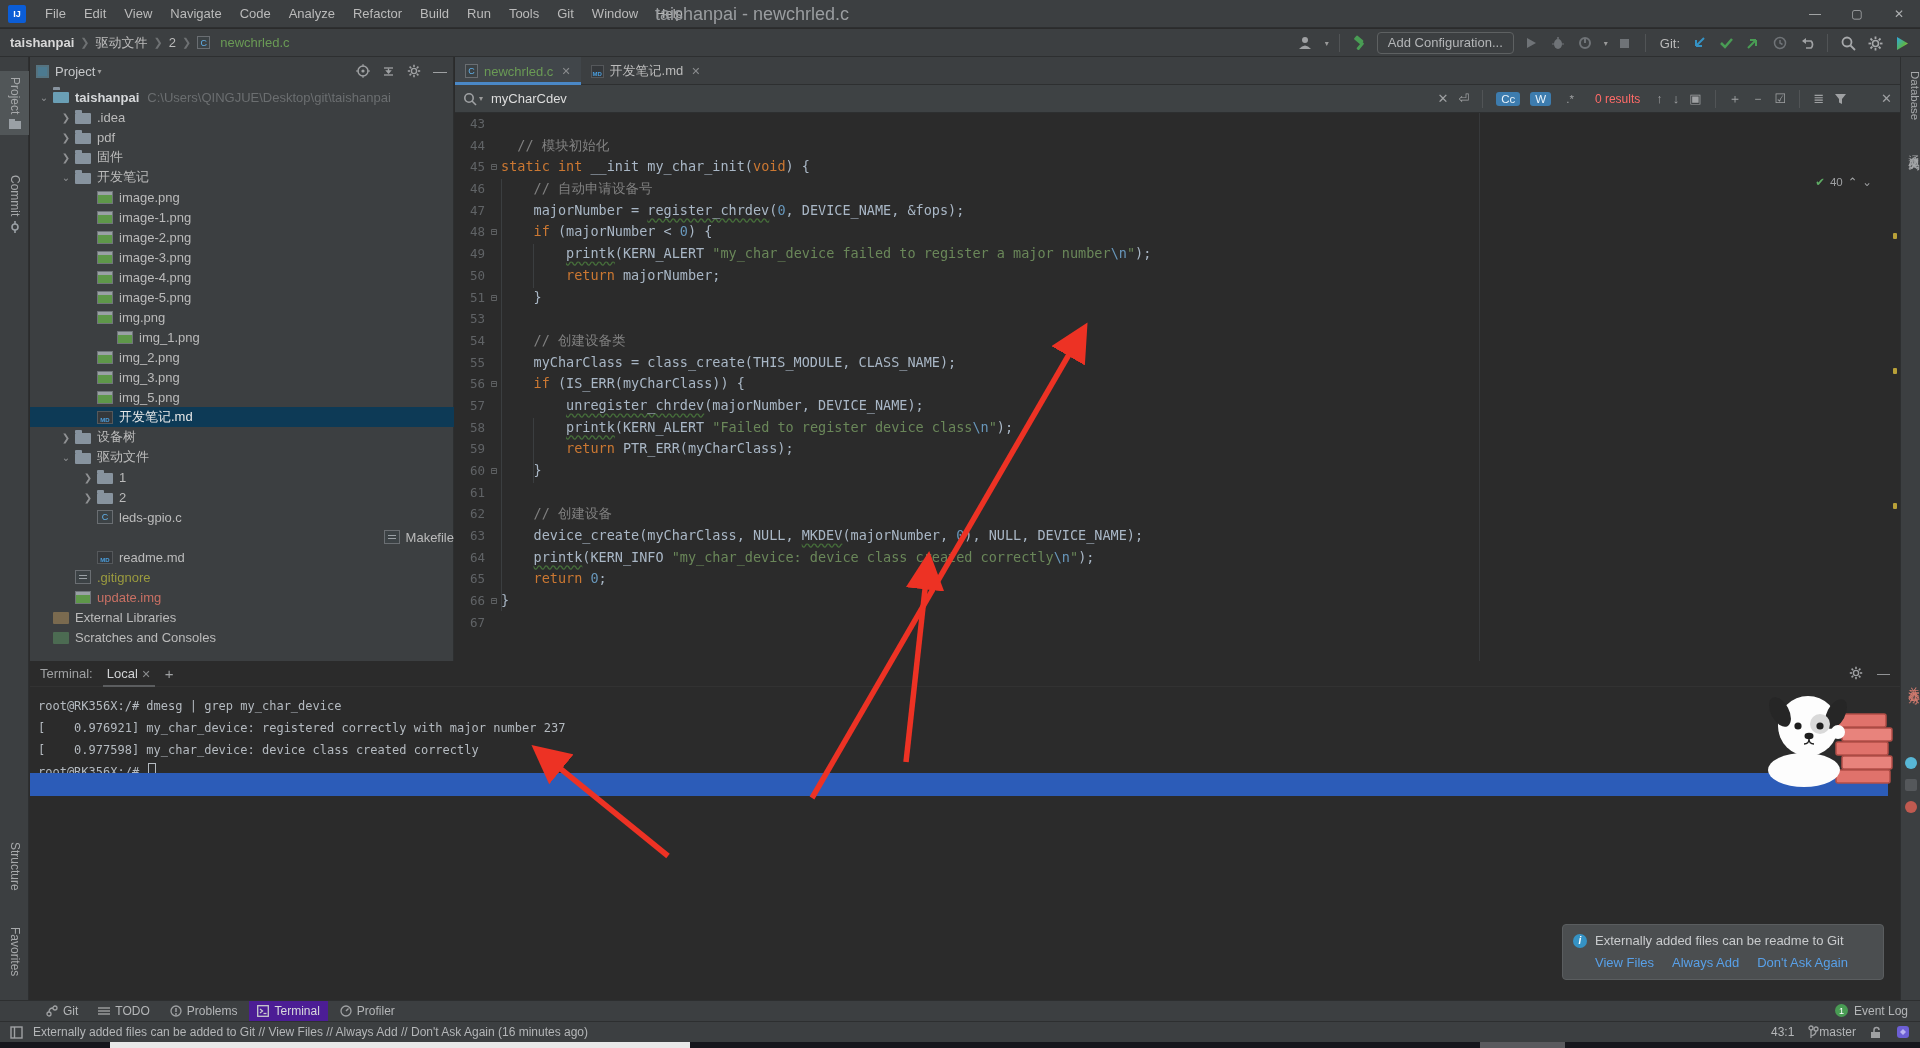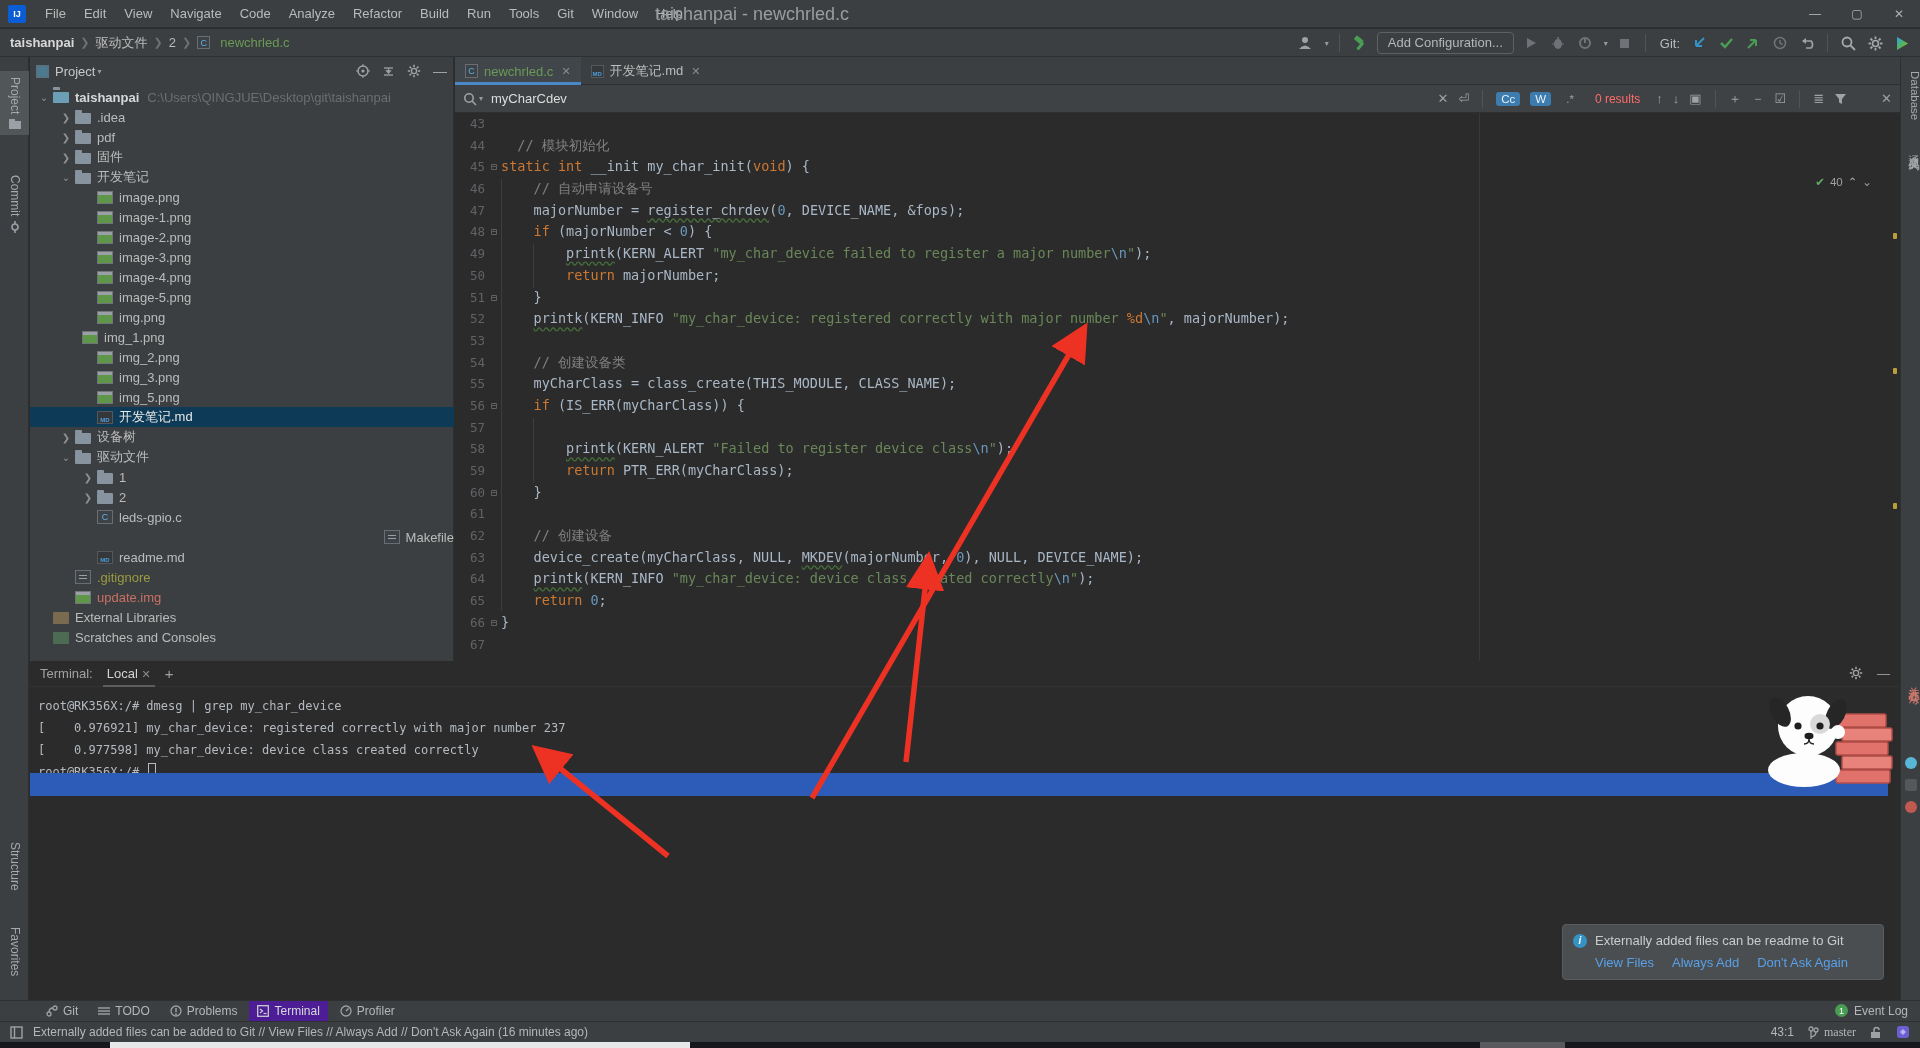--- a/index.html
+++ b/index.html
@@ -397,21 +397,21 @@
         <div class="trow" style="padding-left: 52px;">
           <span class="chev"></span>
           <span class="ticon i-img"></span>
           <span class="tname">image-5.png</span>
         </div>
         <div class="trow" style="padding-left: 52px;">
           <span class="chev"></span>
           <span class="ticon i-img"></span>
           <span class="tname">img.png</span>
         </div>
-        <div class="trow" style="padding-left: 37px;">
+        <div class="trow" style="padding-left: 72px;">
           <span class="chev"></span>
           <span class="ticon i-img"></span>
           <span class="tname">img_1.png</span>
         </div>
         <div class="trow" style="padding-left: 52px;">
           <span class="chev"></span>
           <span class="ticon i-img"></span>
           <span class="tname">img_2.png</span>
         </div>
         <div class="trow" style="padding-left: 52px;">
@@ -583,25 +583,20 @@
           <span class="lnum">50</span>
           <span class="lfold"></span>
           <span class="ltext"><span class="tk-p">        </span><span class="tk-k">return</span><span class="tk-p"> majorNumber;</span></span>
         </div>
         <div class="code-line">
           <span class="lnum">51</span>
           <span class="lfold">⊟</span>
           <span class="ltext"><span class="tk-p">    }</span></span>
         </div>
         <div class="code-line">
-          <span class="lnum">52</span>
-          <span class="lfold"></span>
-          <span class="ltext"><span class="tk-p">    </span><span class="tk-wv">printk</span><span class="tk-p">(KERN_INFO </span><span class="tk-s">"my_char_device: registered correctly with major number </span><span class="tk-fmt">%d</span><span class="tk-esc">\n</span><span class="tk-s">"</span><span class="tk-p">, majorNumber);</span></span>
-        </div>
-        <div class="code-line">
           <span class="lnum">53</span>
           <span class="lfold"></span>
           <span class="ltext"></span>
         </div>
         <div class="code-line">
           <span class="lnum">54</span>
           <span class="lfold"></span>
           <span class="ltext"><span class="tk-c">    // 创建设备类</span></span>
         </div>
         <div class="code-line">
@@ -610,20 +605,21 @@
           <span class="ltext"><span class="tk-p">    myCharClass = class_create(THIS_MODULE, CLASS_NAME);</span></span>
         </div>
         <div class="code-line">
           <span class="lnum">56</span>
           <span class="lfold">⊟</span>
           <span class="ltext"><span class="tk-p">    </span><span class="tk-k">if</span><span class="tk-p"> (IS_ERR(myCharClass)) {</span></span>
         </div>
         <div class="code-line">
           <span class="lnum">57</span>
           <span class="lfold"></span>
+          <span class="ltext"><span class="tk-p">        </span><span class="tk-wv">unregister_chrdev</span><span class="tk-p">(majorNumber, DEVICE_NAME);</span></span>
         </div>
         <div class="code-line">
           <span class="lnum">58</span>
           <span class="lfold"></span>
           <span class="ltext"><span class="tk-p">        </span><span class="tk-wv">printk</span><span class="tk-p">(KERN_ALERT </span><span class="tk-s">"Failed to register device class</span><span class="tk-esc">\n</span><span class="tk-s">"</span><span class="tk-p">);</span></span>
         </div>
         <div class="code-line">
           <span class="lnum">59</span>
           <span class="lfold"></span>
           <span class="ltext"><span class="tk-p">        </span><span class="tk-k">return</span><span class="tk-p"> PTR_ERR(myCharClass);</span></span>
@@ -815,21 +811,21 @@
   </div>
 
   <div id="statusbar" class="abs">
     <svg class="ic" width="13" height="13" style="margin-right:10px;">
         <rect x="1" y="1" width="11" height="11" fill="none" stroke="#9fa1a3" stroke-width="1.4"></rect>
         <line x1="4.5" y1="1" x2="4.5" y2="12" stroke="#9fa1a3" stroke-width="1.4"></line>
       </svg>
     <span>Externally added files can be added to Git // View Files // Always Add // Don't Ask Again (16 minutes ago)</span>
     <div id="sb-right">
       <span>43:1</span>
-      <span style="display:flex;align-items:center;gap:5px;font-family:Liberation Serif, serif;">
+      <span style="display:flex;align-items:flex-start;">
         <svg class="ic" width="11" height="13">
             <circle cx="3" cy="3" r="2" fill="none" stroke="#9fa1a3" stroke-width="1.3"></circle>
             <circle cx="8" cy="4" r="2" fill="none" stroke="#9fa1a3" stroke-width="1.3"></circle>
             <path d="M3 5 L3 13 M8 6 q0 4 -5 5" stroke="#9fa1a3" stroke-width="1.3" fill="none"></path>
           </svg>
         <span>master</span>
       </span>
       <svg class="ic" width="12" height="13">
           <rect x="1" y="6" width="9" height="6" fill="#9fa1a3"></rect>
           <path d="M4 6 L4 4 a2.5 2.5 0 0 1 5 0" fill="none" stroke="#9fa1a3" stroke-width="1.5"></path>

